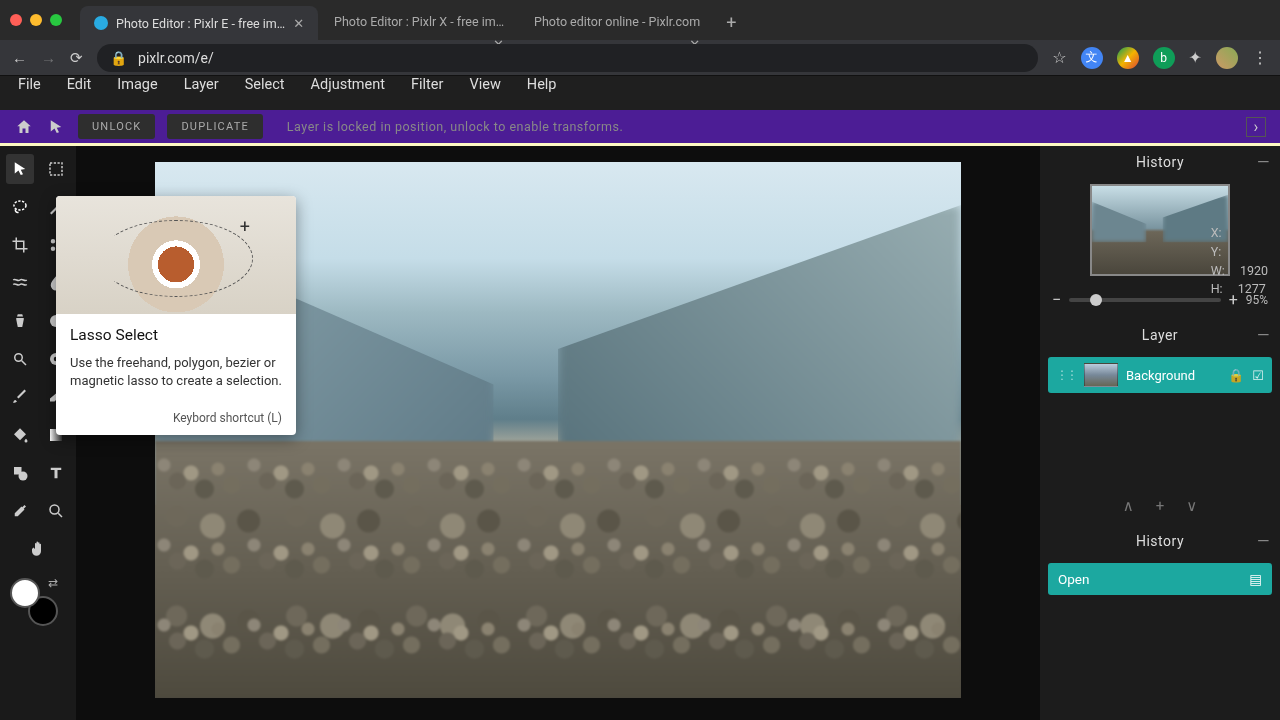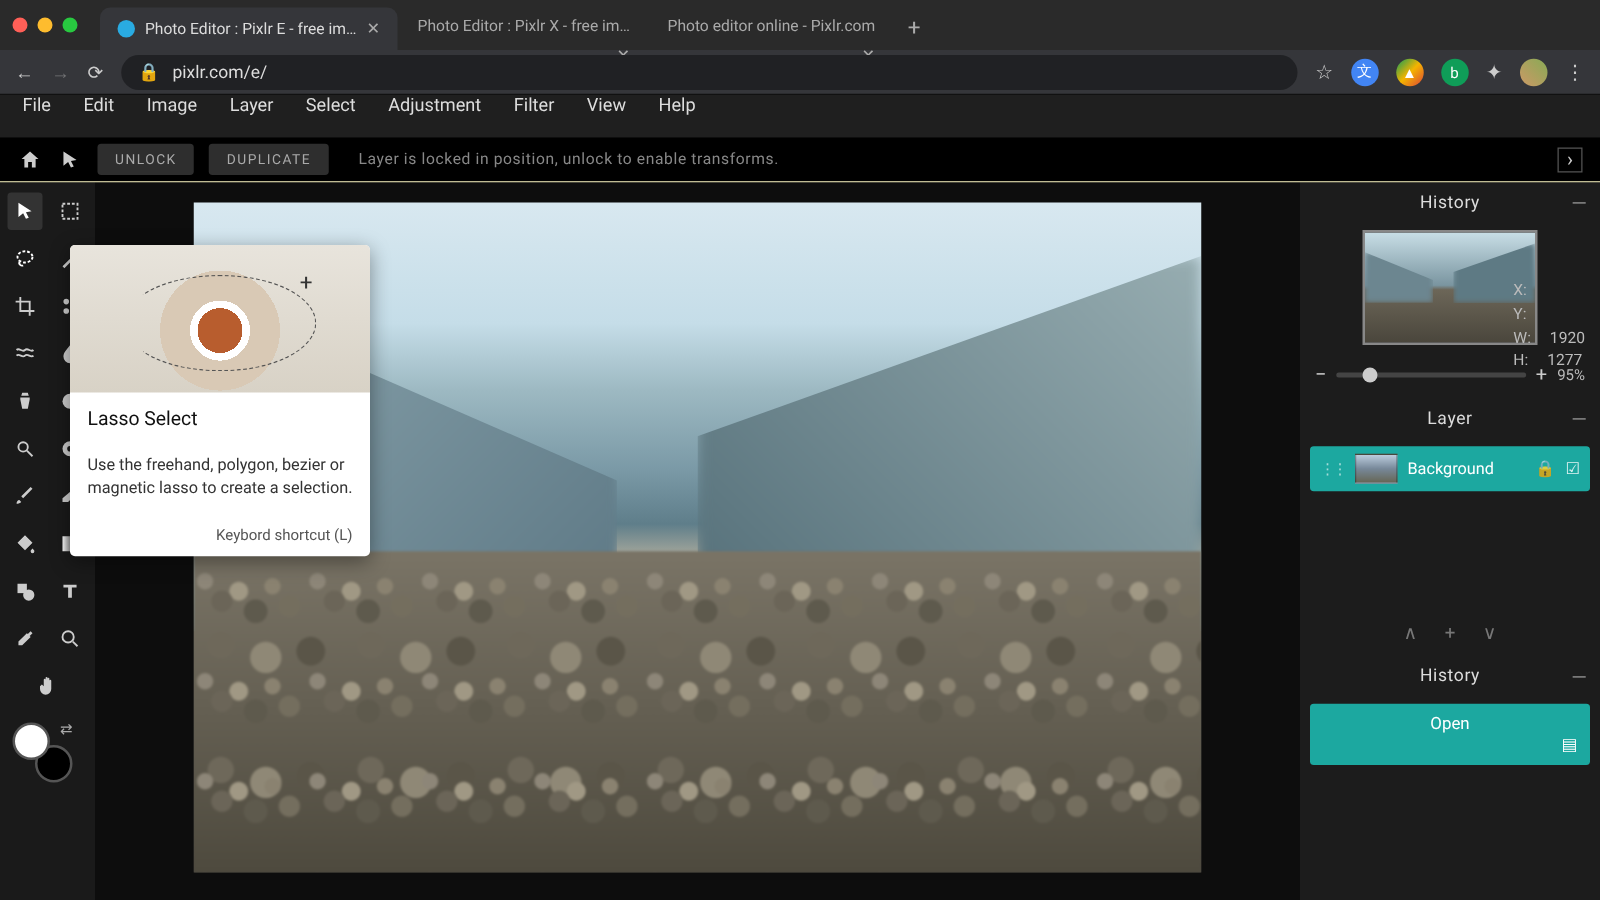--- a/index.html
+++ b/index.html
@@ -22,21 +22,21 @@
 .nav-icon { color:#ccc; font-size:15px; }
 .url-field { flex:1; background:#202124; border-radius:18px; height:28px; display:flex; align-items:center; padding:0 14px; gap:10px; color:#ddd; font-size:14px; }
 .addr-right { display:flex; align-items:center; gap:14px; }
 .ext-icon { width:22px; height:22px; border-radius:50%; display:flex; align-items:center; justify-content:center; font-size:12px; color:#fff; }
 
 
 .menu-bar { background:#1f1f1f; height:34px; display:flex; align-items:flex-start; padding:0 18px; gap:26px; font-size:14.5px; color:#ddd; }
 .menu-item { cursor:pointer; }
 
 
-.options-bar { background:#000000; height:36px; display:flex; align-items:center; padding:0 14px; gap:12px; border-bottom:1px solid #fef9c3; }
+.options-bar { background:#4c1d95; height:36px; display:flex; align-items:center; padding:0 14px; gap:12px; border-bottom:3px solid #fef9c3; }
 .opt-icon { width:20px; height:20px; display:flex; align-items:center; justify-content:center; }
 .opt-btn { background:#2e2e2e; border:none; color:#aaa; font-size:11px; letter-spacing:1.2px; padding:6px 14px; border-radius:3px; }
 .opt-hint { color:#888; font-size:12.5px; letter-spacing:0.5px; margin-left:12px; }
 .collapse-btn { margin-left:auto; border:1px solid #555; width:20px; height:20px; display:flex; align-items:center; justify-content:center; }
 
 
 .main { display:flex; height:610px; }
 .tool-col { width:76px; background:#1a1a1a; padding:8px 6px; display:flex; flex-direction:column; gap:8px; position:relative; }
 .tool-row { display:flex; gap:8px; }
 .tool { width:30px; height:30px; display:flex; align-items:center; justify-content:center; color:#ccc; border-radius:3px; }
@@ -79,30 +79,30 @@
 .zoom-thumb { width:12px; height:12px; border-radius:50%; background:#ccc; position:absolute; top:-4px; left:14%; }
 .zoom-val { font-size:12px; color:#bbb; }
 
 .layer-item { margin:6px 8px; background:#1ca8a0; border-radius:3px; padding:6px 8px; display:flex; align-items:center; gap:8px; position:relative; }
 .layer-handle { color:rgba(255,255,255,0.6); font-size:12px; letter-spacing:-2px; }
 .layer-thumb { width:34px; height:24px; background:linear-gradient(to bottom,#bcd 0%,#789 50%,#665 100%); border:1px solid rgba(0,0,0,0.3); }
 .layer-name { color:#fff; font-size:13px; }
 .layer-icons { margin-left:auto; display:flex; gap:8px; color:rgba(255,255,255,0.85); font-size:13px; }
 .layer-actions { display:flex; justify-content:center; gap:22px; padding:8px 0 10px; color:#777; font-size:15px; }
 
-.history-item { margin:6px 8px; background:#1ca8a0; border-radius:3px; padding:8px 10px; display:flex; align-items:center; color:#fff; font-size:13.5px;flex-direction:column; }
+.history-item { margin:6px 8px; background:#1ca8a0; border-radius:3px; padding:8px 10px; display:flex; align-items:center; color:#fff; font-size:13.5px; }
 .history-icon { margin-left:auto; }
 
 
 .tooltip { position:absolute; left:56px; top:196px; width:240px; background:#fff; color:#222; border-radius:4px; overflow:hidden; box-shadow:0 4px 16px rgba(0,0,0,0.4); z-index:50; }
 .tooltip-img { height:118px; background:radial-gradient(circle at 50% 58%, #b85d2e 0 18px, #fff 18px 24px, #d9c9b5 24px 48px, transparent 48px), linear-gradient(to bottom,#e8e4dc,#d8d2c6); position:relative; }
 .tooltip-img::after { content:"+"; position:absolute; top:20px; right:46px; font-size:18px; color:#333; }
 .tooltip-dash { position:absolute; top:20%; left:18%; width:64%; height:66%; border:1.5px dashed #555; border-radius:50%; border-left-color:transparent; }
 .tooltip-body { padding:12px 14px 10px; }
-.tooltip-title { font-size:15.5px; color:#111; margin-bottom:20px; }
+.tooltip-title { font-size:15.5px; color:#111; margin-bottom:10px; }
 .tooltip-desc { font-size:13px; color:#333; line-height:1.35; }
 .tooltip-short { font-size:12px; color:#555; text-align:right; margin-top:22px; }
 
 svg { width:18px; height:18px; }
 </style>
 </head>
 <body>
 
 <div class="browser-top">
   <div class="traffic-lights">

